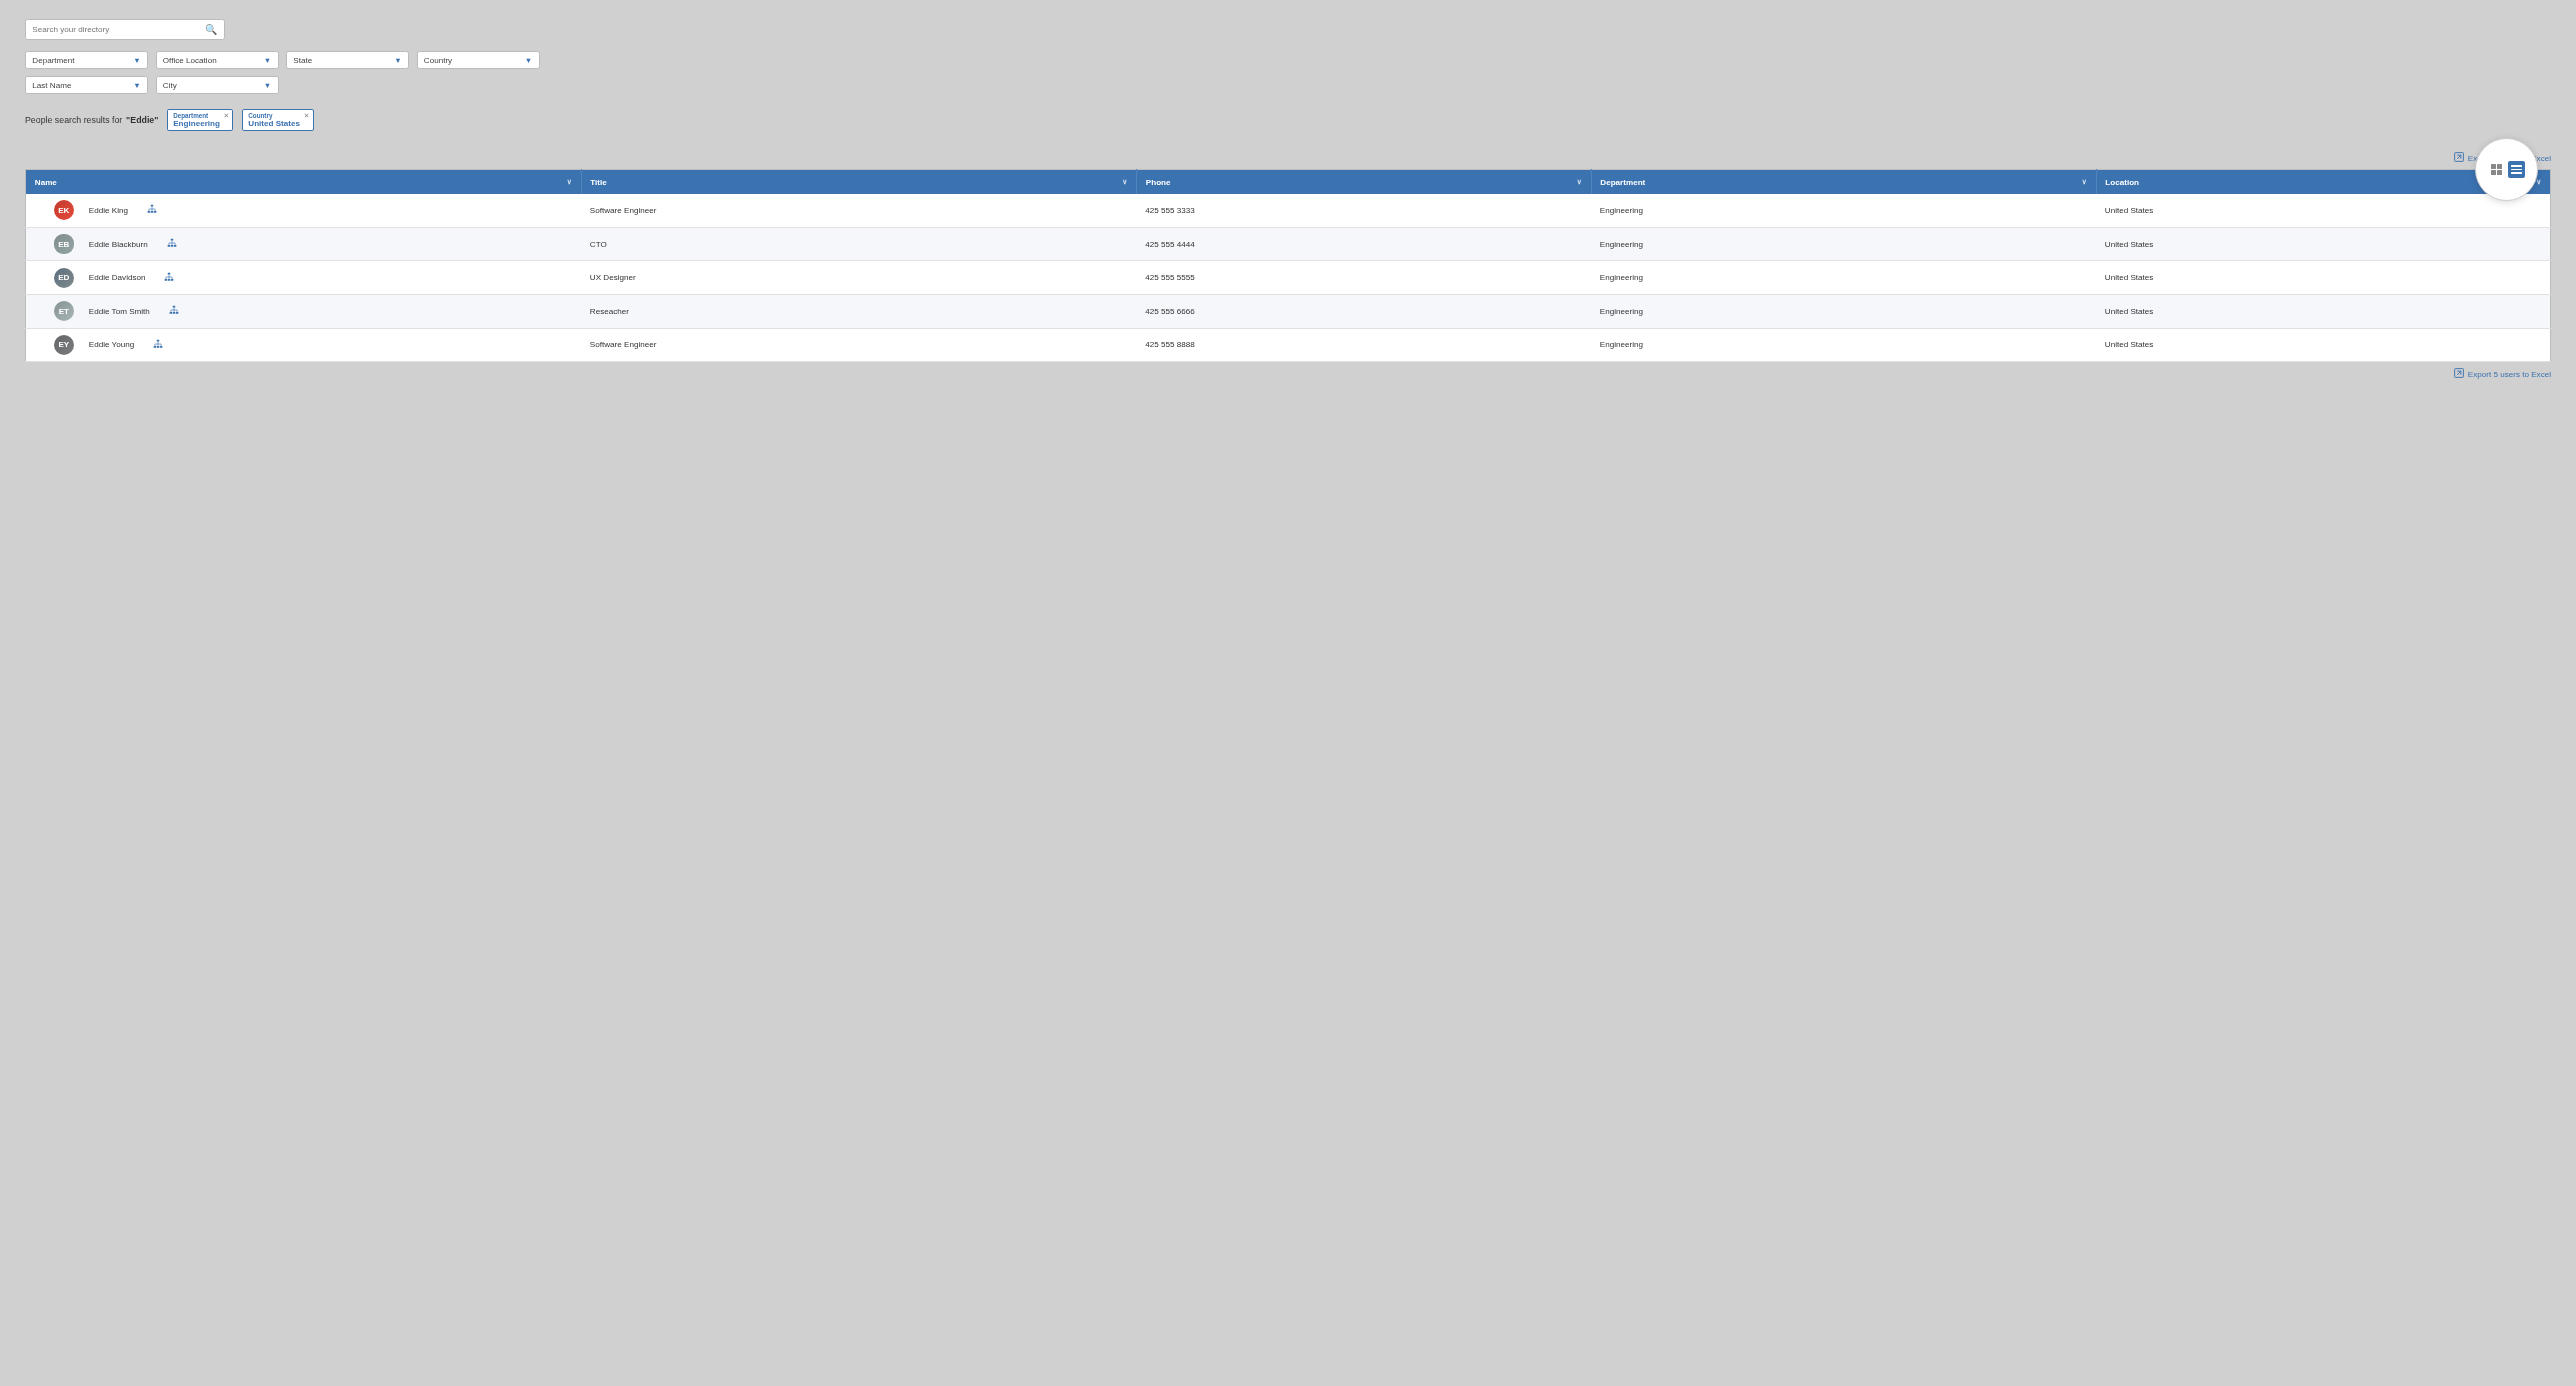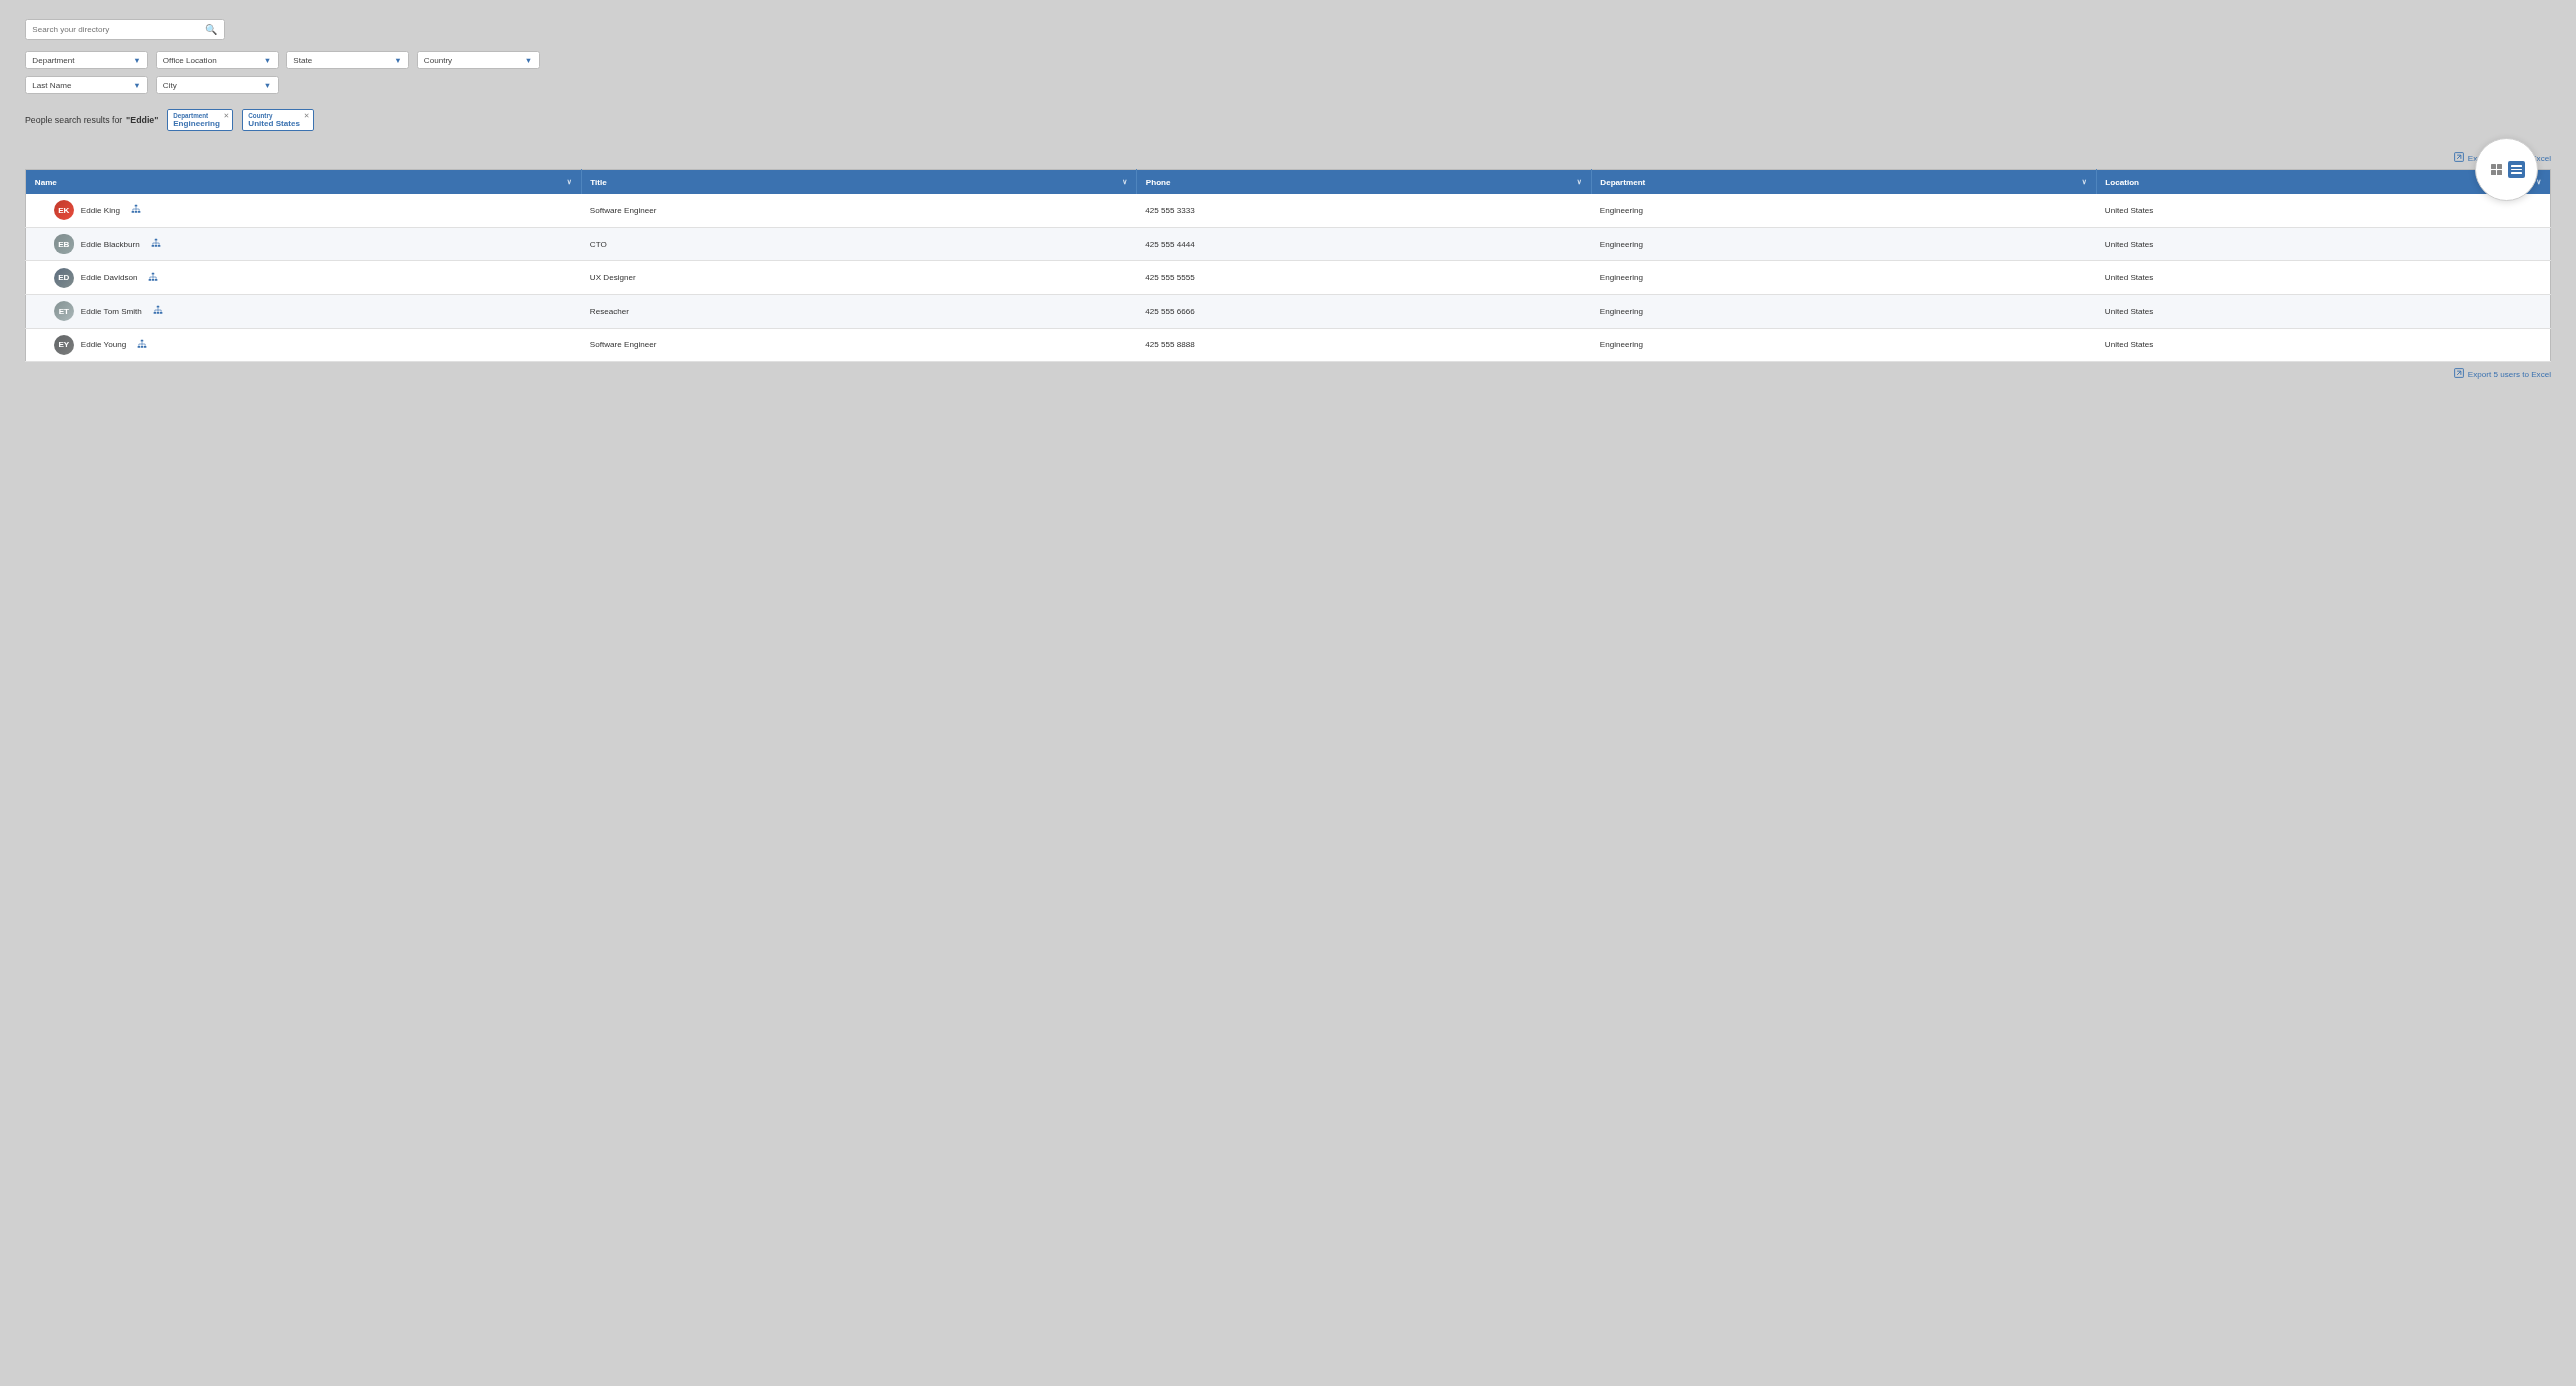--- a/index.html
+++ b/index.html
@@ -211,21 +211,21 @@
     }
     tbody td {
       padding: 6.3px 8.8px;
       font-size: 8.1px;
       color: #333;
       vertical-align: middle;
     }
     .name-cell {
       display: flex;
       align-items: center;
-      gap: 7px;
+      gap: 15px;
       padding-left: 19px;
     }
     .avatar {
       width: 20px;
       height: 20px;
       border-radius: 50%;
       background: #888;
       overflow: hidden;
       flex-shrink: 0;
       display: flex;

